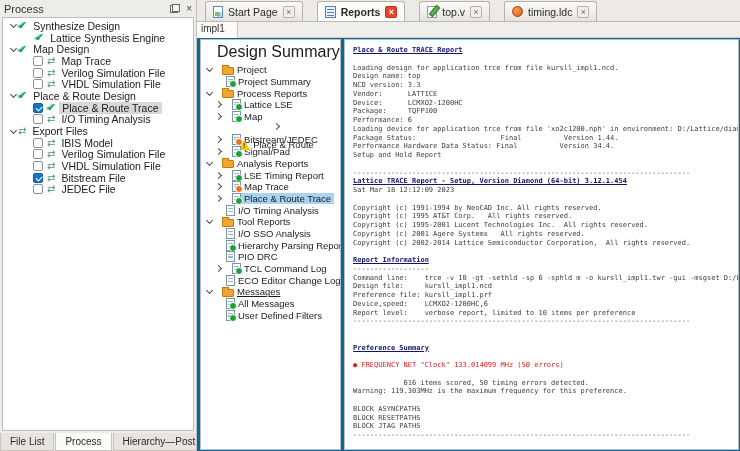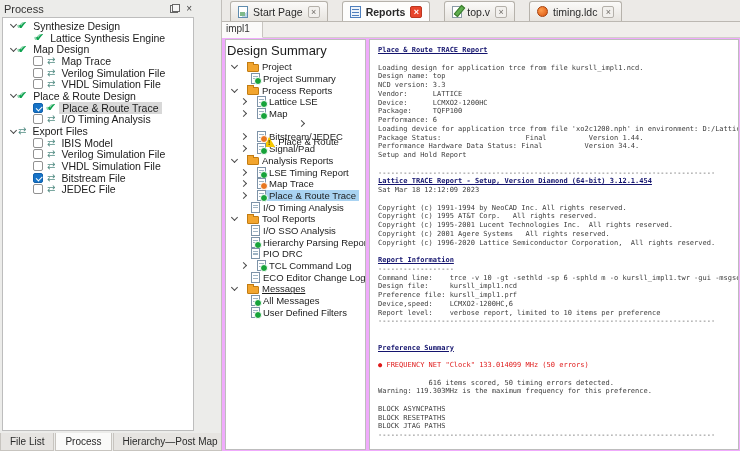--- a/index.html
+++ b/index.html
@@ -30,41 +30,41 @@
   .cb.checked::after { content:""; position:absolute; left:2px; top:2px; width:5px; height:2.5px; border-left:1.4px solid #fff; border-bottom:1.4px solid #fff; transform:rotate(-45deg); }
 
   .ic-check { color:#0ca24e; font-family:"DejaVu Sans",sans-serif; font-weight:bold; font-size:11px; line-height:11px; margin-right:3px; text-shadow:-2px 0 0 rgba(12,162,78,.45); flex:0 0 auto; }
   .ic-refresh { color:#568f86; font-family:"DejaVu Sans",sans-serif; font-size:10px; line-height:10px; margin-right:3px; flex:0 0 auto; }
 
   .bottom-tabs { position:absolute; left:0; bottom:0; height:20px; right:0; display:flex; align-items:flex-end; font-size:10px; color:#2a2a2a; }
   .btab { padding:3px 9px 3px 9px; background:#e6e4e1; border:1px solid #c7c4bf; border-top:none; margin-right:1px; white-space:nowrap; }
   .btab.active { background:#fafaf9; }
 
   
-  .right-region { position:absolute; left:196px; top:0; right:0; bottom:0; border-left:1px solid #c2bfbb; background:#f0abfc;margin-left:25px; }
+  .right-region { position:absolute; left:196px; top:0; right:0; bottom:0; border-left:1px solid #c2bfbb; background:#0369a1; }
   .doc-tabbar { height:22px; background:#eceae7; border-bottom:1px solid #bcb8b2; display:flex; align-items:flex-end; padding-left:8px; }
   .dtab { display:flex; align-items:center; gap:5px; height:20px; padding:0 7px; margin-right:14px; border:1px solid #b6b2ab; border-bottom:none; border-radius:3px 3px 0 0; background:linear-gradient(#fbfaf9,#e7e4df); font-size:10.5px; color:#2a2a2a; white-space:nowrap; }
   .dtab.active { background:#fdfdfc; font-weight:bold; }
   .closebox { width:12px; height:12px; border:1px solid #b4b0aa; border-radius:2px; background:#f2f0ed; color:#6f6b66; font-size:9px; line-height:10px; text-align:center; }
   .closebox.red { background:#e8452b; border-color:#bb3620; color:#fff; font-weight:bold; }
 
   .ti { display:inline-block; position:relative; flex:0 0 auto; }
   .ti.page { width:10px; height:12px; background:linear-gradient(135deg,#ffffff 72%,#bcd6ea 72%); border:1px solid #5f8cae; }
   .ti.page::after { content:""; position:absolute; left:1px; bottom:1px; width:5px; height:4px; background:#7fb98a; }
   .ti.report { width:11px; height:12px; background:#eef4fb; border:1px solid #4f7fbd; }
   .ti.report::after { content:""; position:absolute; left:1px; right:1px; top:2px; height:7px; background:repeating-linear-gradient(#4f7fbd 0 1px,transparent 1px 3px); }
   .ti.edit { width:10px; height:12px; background:#fff; border:1px solid #8a9aa6; }
   .ti.edit::after { content:""; position:absolute; right:-1px; bottom:0; width:3px; height:10px; background:#5fae4f; transform:rotate(40deg); border:0.5px solid #3c7a30; }
   .ti.clock { width:11px; height:11px; border-radius:50%; background:radial-gradient(circle at 35% 35%,#ff9d4d,#d95410); border:1px solid #a63f0a; }
 
   .impl-bar { height:16px; background:#f0eeeb; border-bottom:1px solid #d2cfca; font-size:10px; color:#333; }
   .impl-tab { display:inline-block; padding:1px 12px 2px 4px; background:#fbfaf9; border-right:1px solid #c8c5c0; border-bottom:1px solid #fbfaf9; height:16px; }
 
   .summary-panel { position:absolute; left:3px; top:39px; width:141px; bottom:1px; background:#fff; border:1px solid #bdbdbd; overflow:hidden; }
-  .summary-title { font-size:13px; color:#1b1b1b; padding:3px 0 3px 1px; }
+  .summary-title { font-size:16px; color:#1b1b1b; padding:3px 0 3px 16px; }
   .srow { height:11.7px; display:flex; align-items:center; font-size:9.5px; color:#1b1b1b; white-space:nowrap;gap:8px; }
   .srow .hl { display:flex; align-items:center; padding:0 3px 0 0; }
   .srow.sel .hl { background:#a9d3f2; }
   .srow .lbl { padding-left:3px; }
 
   .folder-icon { width:12px; height:8px; background:#f2a52e; border:1px solid #c27c12; border-radius:1px; position:relative; margin-top:2px; flex:0 0 12px; }
   .folder-icon::before { content:""; position:absolute; top:-3px; left:-1px; width:5px; height:2px; background:#f2a52e; border:1px solid #c27c12; border-bottom:none; }
 
   .doc { width:9px; height:11px; background:#fff; border:1px solid #7d93a8; position:relative; flex:0 0 9px; }
   .doc::before { content:""; position:absolute; left:1px; top:2px; width:5px; height:5px; background:repeating-linear-gradient(#9fb4c4 0 1px,transparent 1px 2.5px); }
@@ -364,21 +364,21 @@
       <div class="rline">Setup and Hold Report</div>
       <div class="rline"> </div>
       <div class="rline">--------------------------------------------------------------------------------</div>
       <div class="rline h">Lattice TRACE Report - Setup, Version Diamond (64-bit) 3.12.1.454</div>
       <div class="rline">Sat Mar 18 12:12:09 2023</div>
       <div class="rline"> </div>
       <div class="rline">Copyright (c) 1991-1994 by NeoCAD Inc. All rights reserved.</div>
       <div class="rline">Copyright (c) 1995 AT&amp;T Corp.   All rights reserved.</div>
       <div class="rline">Copyright (c) 1995-2001 Lucent Technologies Inc.  All rights reserved.</div>
       <div class="rline">Copyright (c) 2001 Agere Systems   All rights reserved.</div>
-      <div class="rline">Copyright (c) 1996-2020 Lattice Semiconductor Corporation,  All rights reserved.</div>
+      <div class="rline">Copyright (c) 2002-2014 Lattice Semiconductor Corporation,  All rights reserved.</div>
       <div class="rline"> </div>
       <div class="rline h">Report Information</div>
       <div class="rline">------------------</div>
       <div class="rline">Command line:    trce -v 10 -gt -sethld -sp 6 -sphld m -o kursll_impl1.twr -gui -msgset D:/Lattice</div>
       <div class="rline">Design file:     kursll_impl1.ncd</div>
       <div class="rline">Preference file: kursll_impl1.prf</div>
       <div class="rline">Device,speed:    LCMXO2-1200HC,6</div>
       <div class="rline">Report level:    verbose report, limited to 10 items per preference</div>
       <div class="rline">--------------------------------------------------------------------------------</div>
       <div class="rline"> </div>

